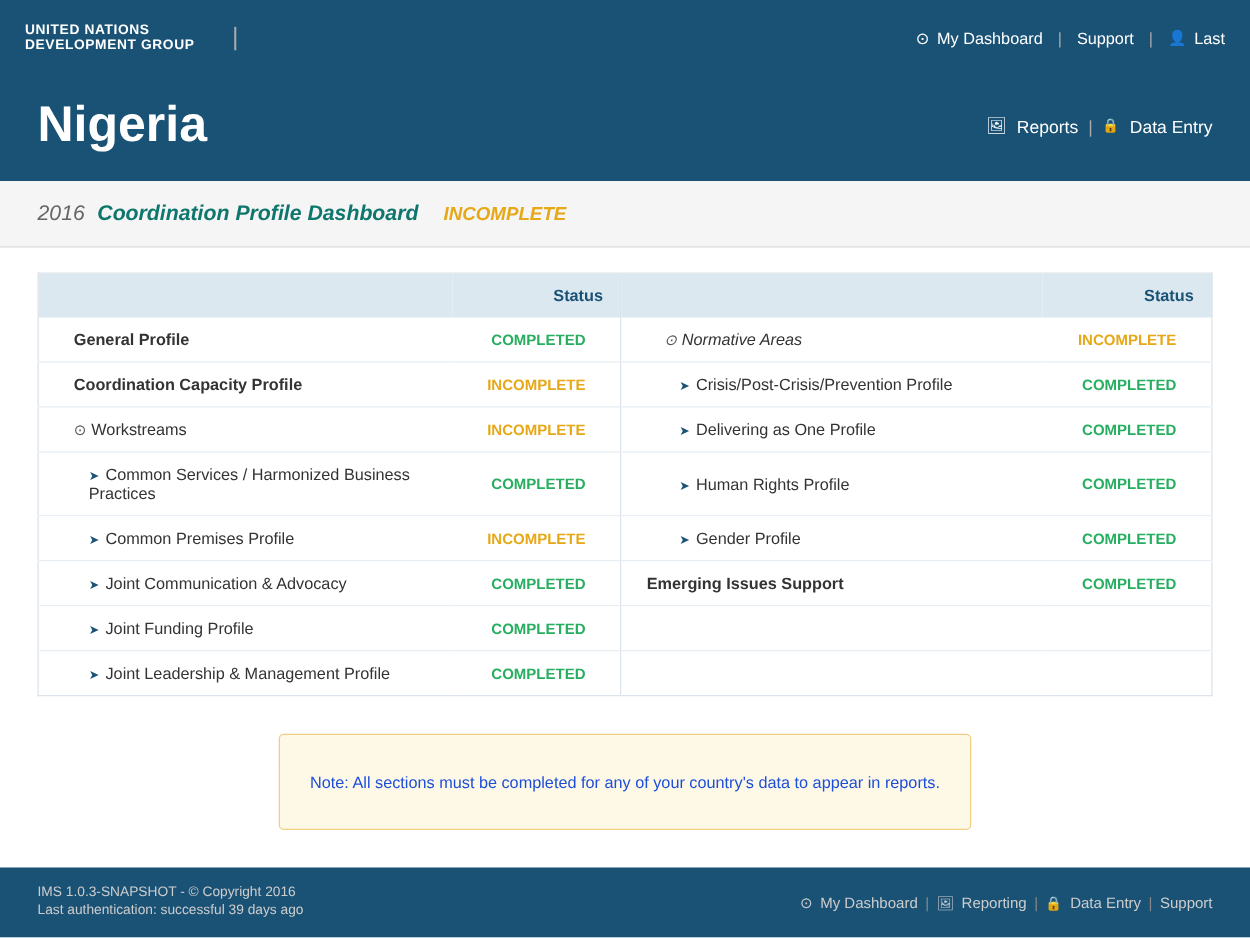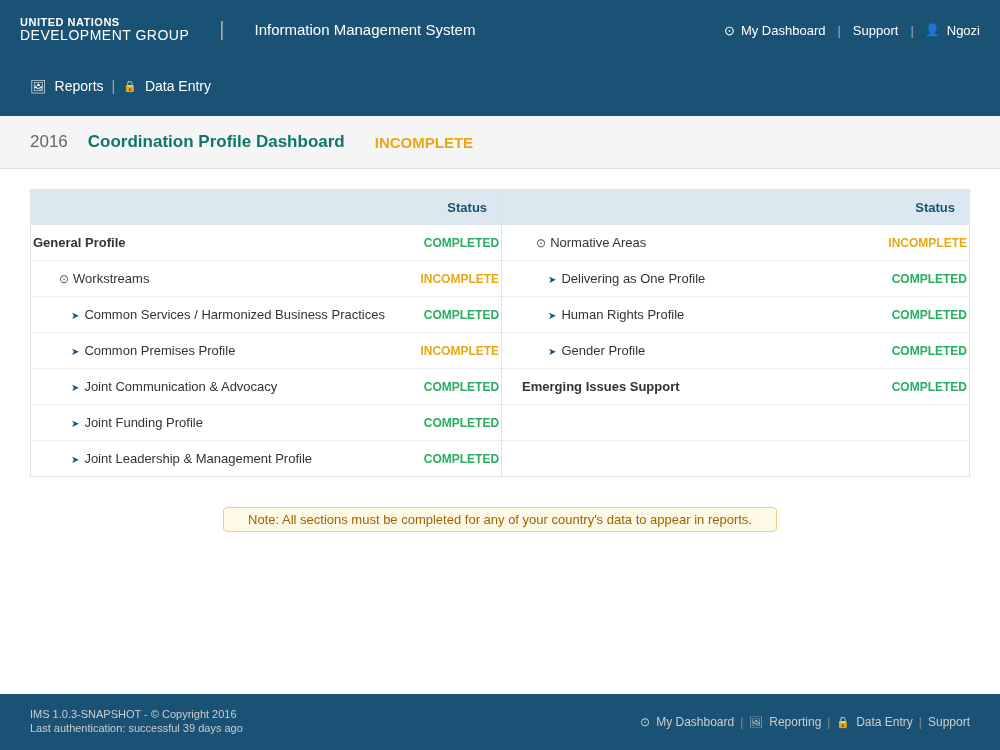--- a/index.html
+++ b/index.html
@@ -19,21 +19,21 @@
       display: flex;
       align-items: center;
       gap: 26px;
     }
     .un-logo {
       display: flex;
       flex-direction: column;
       line-height: 1.1;
     }
     .un-logo .un-line1 { color: #fff; font-size: 11px; font-weight: bold; letter-spacing: 0.5px; }
-    .un-logo .un-line2 { color: #fff; font-size: 14px; font-weight: normal; letter-spacing: 0.5px; }
+    .un-logo .un-line2 { color: #fff; font-size: 11px; font-weight: bold; letter-spacing: 0.5px; }
     .nav-divider { color: #aaa; font-size: 20px; margin: 0 4px; }
     .nav-system-title { color: #fff; font-size: 15px; }
     .top-nav-right {
       display: flex;
       align-items: center;
       gap: 6px;
       color: #fff;
       font-size: 13px;
     }
     .top-nav-right a {
@@ -72,21 +72,22 @@
       padding: 0;
     }
 
     
     .dashboard-title-bar {
       background: #f5f5f5;
       padding: 16px 30px;
       border-bottom: 1px solid #ddd;
       display: flex;
       align-items: center;
-      gap: 20px;
+      gap: 10px;
+      font-style: italic;
     }
     .dashboard-year { color: #666; font-size: 17px; font-weight: normal; }
     .dashboard-name { color: #0f766e; font-size: 17px; font-weight: bold; }
     .dashboard-status { color: #e6a817; font-size: 15px; font-weight: bold; margin-left: 10px; }
 
     
     .table-section {
       padding: 20px 30px 10px 30px;
     }
     table.status-table {
@@ -103,41 +104,41 @@
       color: #1a5276;
       font-weight: bold;
       font-size: 13px;
     }
     table.status-table thead th.left-header { text-align: left; width: 50%; }
     table.status-table thead th.right-section-header { width: 50%; text-align: left; padding-left: 20px; }
     table.status-table thead th.status-col { color: #1a5276; font-weight: bold; width: 120px; margin-top: 47px; }
 
     table.status-table tbody tr { border-bottom: 1px solid #e8eef3; }
     table.status-table tbody tr:last-child { border-bottom: none; }
-    table.status-table tbody td { padding: 10px 2px; font-size: 13px; vertical-align: middle; }
+    table.status-table tbody td { padding: 10px 28px; font-size: 13px; vertical-align: middle; }
     table.status-table tbody td.item-label { font-weight: normal; color: #333; }
     table.status-table tbody td.item-label.bold { font-weight: bold; }
     table.status-table tbody td.item-label.indented { padding-left: 28px; }
     table.status-table tbody td.item-label.more-indented { padding-left: 40px; }
     table.status-table tbody td.status-val { text-align: right; font-weight: bold; font-size: 12px; }
     table.status-table tbody td.status-val.completed { color: #27ae60; }
     table.status-table tbody td.status-val.incomplete { color: #e6a817; }
 
     
     .note-box-wrap {
       padding: 20px 30px 30px 30px;
       display: flex;
       justify-content: center;
     }
     .note-box {
       background: #fef9e7;
       border: 1px solid #f0d080;
       border-radius: 4px;
-      padding: 4px 24px;
-      color: #a16207;
+      padding: 30px 24px;
+      color: #1d4ed8;
       font-size: 13px;
       text-align: center;
       max-width: 640px;
     }
 
     
     .footer {
       background: #1a5276;
       padding: 14px 30px;
       display: flex;
@@ -160,34 +161,34 @@
 </head>
 <body>
 
 <div class="top-nav">
   <div class="top-nav-left">
     <div class="un-logo">
       <span class="un-line1">UNITED NATIONS</span>
       <span class="un-line2">DEVELOPMENT GROUP</span>
     </div>
     <span class="nav-divider">|</span>
-    <span class="nav-system-title">Information Management System</span>
   </div>
   <div class="top-nav-right">
     <span style="font-size:13px;">⊙</span>
     <a>My Dashboard</a>
     <span class="top-nav-sep">|</span>
     <a>Support</a>
     <span class="top-nav-sep">|</span>
     <span style="font-size:12px;">👤</span>
-    <a>Ngozi</a>
+    <a>Last</a>
   </div>
 </div>
 
 <div class="country-header">
+  <h1 class="country-title">Nigeria</h1>
   <div class="country-nav">
     <span style="font-size:13px;">🖼</span>
     <a>Reports</a>
     <span class="country-nav-sep">|</span>
     <span style="font-size:11px;">🔒</span>
     <a>Data Entry</a>
   </div>
 </div>
 
 <div class="main-content">
@@ -205,22 +206,28 @@
           <th class="left-header"></th>
           <th class="status-col">Status</th>
           <th class="right-section-header" style="padding-left:20px; text-align:left; color:#333; font-weight:normal; border-left:1px solid #dce3ea;"></th>
           <th class="status-col">Status</th>
         </tr>
       </thead>
       <tbody id="table-body">
       <tr>
             <td class="item-label bold"><strong>General Profile</strong></td>
             <td class="status-val completed">COMPLETED</td>
-            <td class="item-label" style="border-left: 1px solid rgb(220, 227, 234); padding-left: 34px;"><span style="color:#555;margin-right:4px;font-size:12px;">⊙</span>Normative Areas</td>
-            <td class="status-val incomplete">INCOMPLETE</td>
+            <td class="item-label" style="border-left: 1px solid rgb(220, 227, 234); padding-left: 34px; font-style: italic;"><span style="color:#555;margin-right:4px;font-size:12px;">⊙</span>Normative Areas</td>
+            <td class="status-val incomplete">INCOMPLETE</td>
+          </tr>
+          <tr>
+            <td class="item-label bold"><strong>Coordination Capacity Profile</strong></td>
+            <td class="status-val incomplete">INCOMPLETE</td>
+            <td class="item-label" style="border-left: 1px solid rgb(220, 227, 234); padding-left: 46px;"><span style="color:#1a5276;margin-right:5px;font-size:10px;">➤</span>Crisis/Post-Crisis/Prevention Profile</td>
+            <td class="status-val completed">COMPLETED</td>
           </tr>
           <tr>
             <td class="item-label indented"><span style="color:#555;margin-right:4px;font-size:12px;">⊙</span>Workstreams</td>
             <td class="status-val incomplete">INCOMPLETE</td>
             <td class="item-label" style="border-left: 1px solid rgb(220, 227, 234); padding-left: 46px;"><span style="color:#1a5276;margin-right:5px;font-size:10px;">➤</span>Delivering as One Profile</td>
             <td class="status-val completed">COMPLETED</td>
           </tr>
           <tr>
             <td class="item-label more-indented"><span style="color:#1a5276;margin-right:5px;font-size:10px;">➤</span>Common Services / Harmonized Business Practices</td>
             <td class="status-val completed">COMPLETED</td>

